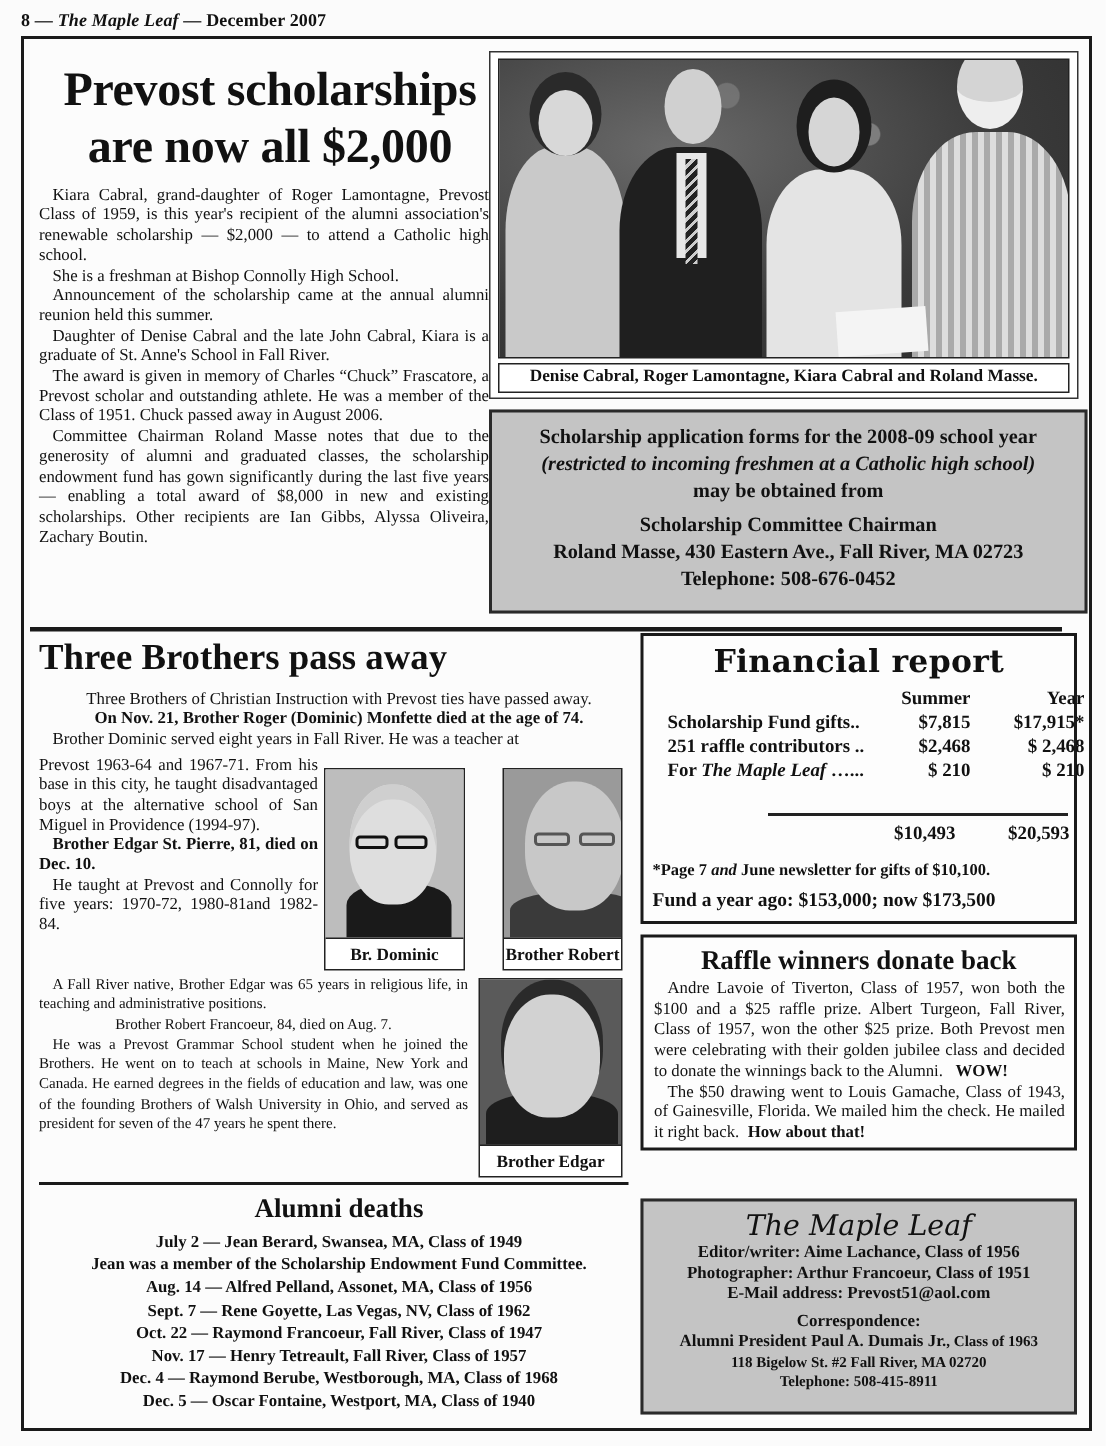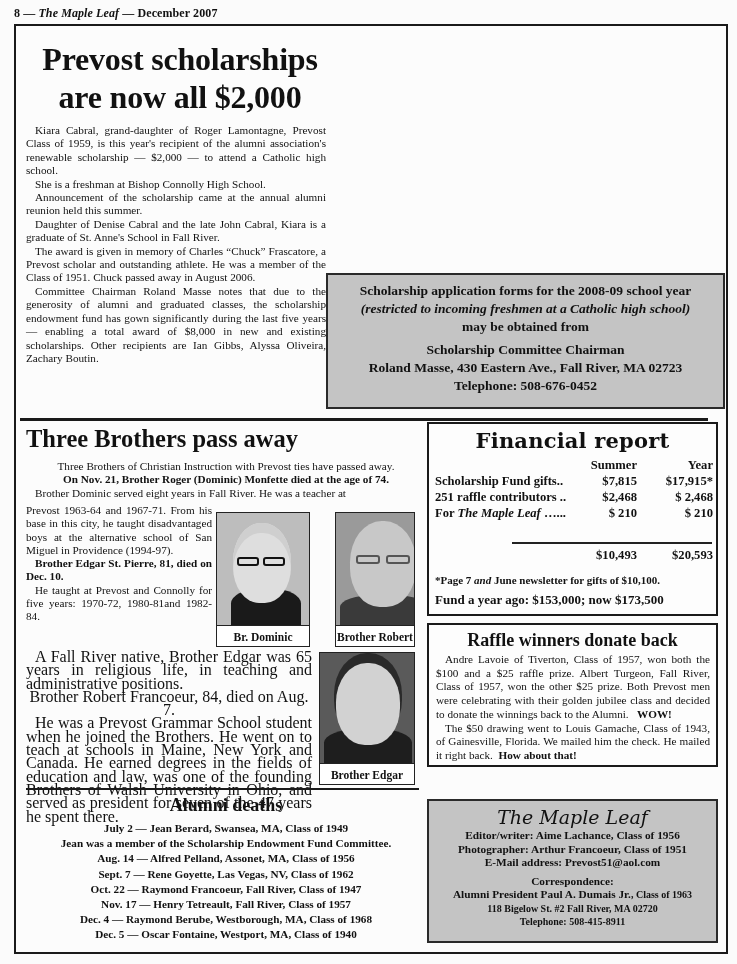--- a/index.html
+++ b/index.html
@@ -51,21 +51,21 @@
   
   .brothers-title { position: absolute; left: 10px; top: 398px; width: 400px; font-size: 24.5px; font-weight: bold; line-height: 30px; }
   .brothers-intro { position: absolute; left: 10px; top: 434px; width: 400px; font-size: 11.2px; line-height: 13.3px; }
   .brothers-intro .c { text-align: center; }
   .brothers-intro .b { font-weight: bold; }
   .brothers-intro .j { text-align: justify; text-indent: 9px; }
   .brothers-left { position: absolute; left: 10px; top: 478px; width: 186px; font-size: 11.2px; line-height: 13.3px; text-align: justify; }
   .brothers-left p { text-indent: 9px; }
   .brothers-left .ni { text-indent: 0; }
   .brothers-left .b { font-weight: bold; }
-  .brothers-bottom { position: absolute; left: 10px; top: 624px; width: 286px; font-size: 16px; line-height: 13.3px; text-align: justify; }
+  .brothers-bottom { position: absolute; left: 10px; top: 624px; width: 286px; font-size: 10px; line-height: 13.3px; text-align: justify; }
   .brothers-bottom p { text-indent: 9px; }
   .brothers-bottom .b { font-weight: normal; text-align: center; text-indent: 0; }
 
   .portrait { position: absolute; border: 1.5px solid #222; background: #fff; }
   .portrait .img { position: absolute; left: 0; top: 0; right: 0; overflow: hidden; border-bottom: 1.5px solid #222; }
   .portrait .cap { position: absolute; left: 0; right: 0; bottom: 0; text-align: center; font-size: 11.5px; font-weight: bold; line-height: 18px; }
   .face { position: absolute; border-radius: 48% 48% 45% 45%; }
   .glasses { position: absolute; height: 9px; border: 2px solid #111; border-radius: 3px; }
   .por-dom { left: 200px; top: 486px; width: 94px; height: 135px; }
   .por-dom .img { height: 113px; background: #bdbdbd; }
@@ -75,21 +75,21 @@
   .por-edg .img { height: 111px; background: #5a5a5a; }
 
   .hr-mid { position: absolute; left: 10px; top: 762px; width: 393px; height: 2px; background: #1a1a1a; }
 
   .deaths-title { position: absolute; left: 10px; top: 768px; width: 400px; text-align: center; font-size: 18px; font-weight: bold; line-height: 22px; }
   .deaths-list { position: absolute; left: 10px; top: 795px; width: 400px; text-align: center; font-size: 11.2px; font-weight: bold; line-height: 15.2px; }
 
   
   .fin-box { position: absolute; left: 411px; top: 396px; width: 291px; height: 194px; border: 2px solid #1a1a1a; background: #fdfdfd; }
   .fin-title { text-align: center; font-family: "DejaVu Serif", serif; font-weight: bold; font-size: 21px; line-height: 28px; margin-top: 3px; letter-spacing: 0.2px; }
-  .fin-table { position: absolute; left: 6px; top: 33px; width: 280px; font-size: 12.6px; font-weight: bold; line-height: 16px; }
+  .fin-table { position: absolute; left: 16px; top: 33px; width: 280px; font-size: 12.6px; font-weight: bold; line-height: 16px; }
   .fin-row { display: flex; }
   .fin-row .lbl { width: 134px; white-space: nowrap; }
   .fin-row .v1 { width: 68px; text-align: right; }
   .fin-row .v2 { width: 76px; text-align: right; }
   .fin-row i { font-style: italic; }
   .fin-rule { position: absolute; left: 83px; top: 118px; width: 200px; height: 1.5px; background: #222; }
   .fin-total { position: absolute; left: 6px; top: 123px; width: 280px; }
   .fin-note { position: absolute; left: 6px; top: 149px; width: 280px; font-size: 11px; font-weight: bold; line-height: 14px; }
   .fin-note i { font-style: italic; }
   .fin-fund { position: absolute; left: 6px; top: 168px; width: 280px; font-size: 13px; font-weight: bold; line-height: 16px; }
@@ -122,20 +122,41 @@
 
   <div class="article-body">
     <p>Kiara Cabral, grand-daughter of Roger Lamontagne, Prevost Class of 1959, is this year's recipient of the alumni association's renewable scholarship — $2,000 — to attend a Catholic high school.</p>
     <p>She is a freshman at Bishop Connolly High School.</p>
     <p>Announcement of the scholarship came at the annual alumni reunion held this summer.</p>
     <p>Daughter of Denise Cabral and the late John Cabral, Kiara is a graduate of St. Anne's School in Fall River.</p>
     <p>The award is given in memory of Charles “Chuck” Frascatore, a Prevost scholar and outstanding athlete. He was a member of the Class of 1951.  Chuck passed away in August 2006.</p>
     <p>Committee Chairman Roland Masse notes that due to the generosity of alumni and graduated classes, the scholarship endowment fund has gown significantly during the last five years  — enabling a total award of $8,000 in new and existing scholarships.  Other recipients are Ian Gibbs, Alyssa Oliveira, Zachary Boutin.</p>
   </div>
 
+  <div class="photo-box">
+    <div class="photo">
+      <div class="leaves"></div>
+      <div class="person p1">
+          <div class="head"></div>
+        </div>
+      <div class="person p2">
+          <div class="head"></div>
+          <div class="shirt"></div>
+          <div class="tie"></div>
+        </div>
+      <div class="person p3">
+          <div class="head"></div>
+        </div>
+      <div class="person p4">
+          <div class="head"></div>
+        </div>
+      <div class="check"></div>
+    </div>
+    <div class="photo-caption">Denise Cabral, Roger Lamontagne, Kiara Cabral and Roland Masse.</div>
+  </div>
 
   <div class="info-box">
     <div class="l1">Scholarship application forms for the 2008-09 school year</div>
     <div class="l2">(restricted to incoming freshmen at a Catholic high school)</div>
     <div class="l3">may be obtained from</div>
     <div class="l4">Scholarship Committee Chairman</div>
     <div class="l5">Roland Masse, 430 Eastern Ave., Fall River, MA  02723</div>
     <div class="l6">Telephone:   508-676-0452</div>
   </div>
 

